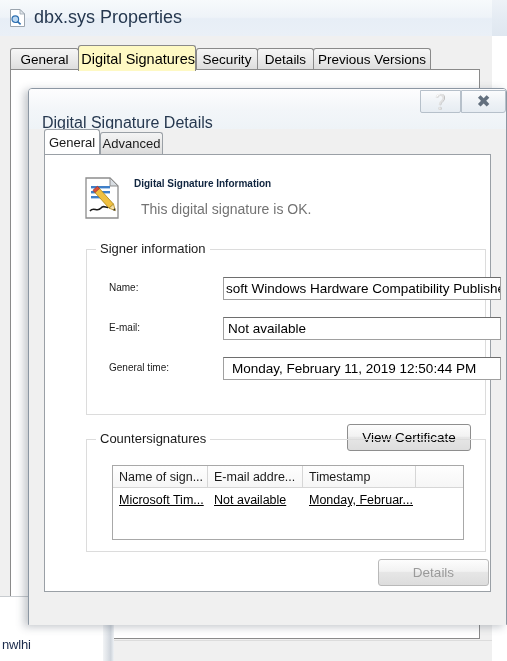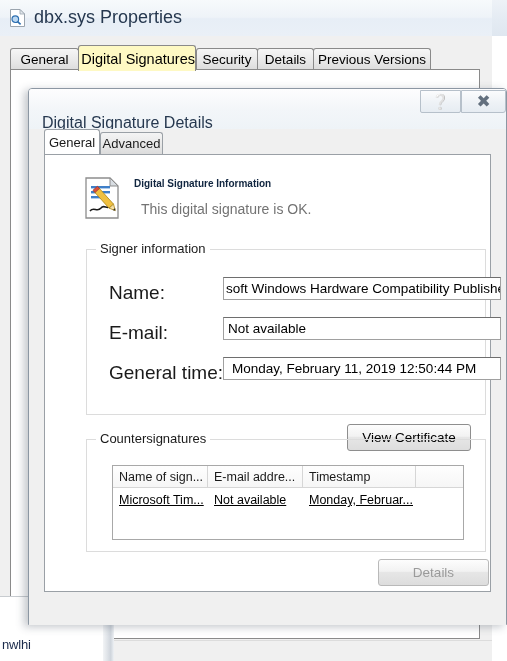--- a/index.html
+++ b/index.html
@@ -190,21 +190,21 @@
     padding: 0 4px;
     font-size: 13px; color: #1a1a1a;
     white-space: nowrap;
   }
   #group-signer { left: 57px; top: 120px; width: 400px; height: 166px; }
   #group-counter { left: 57px; top: 310px; width: 400px; height: 113px; }
 
   
   .fieldlabel {
     position: absolute;
-    font-size: 19px; color: #1a1a1a;
+    font-size: 10px; color: #1a1a1a;
     white-space: nowrap;
   }
   .fieldbox {
     position: absolute;
     background: #ffffff;
     border: 1px solid #a0a0a0;
     border-top-color: #6e6e6e;
     box-sizing: border-box;
     font-size: 13.5px; color: #000;
     display: flex; align-items: center;

